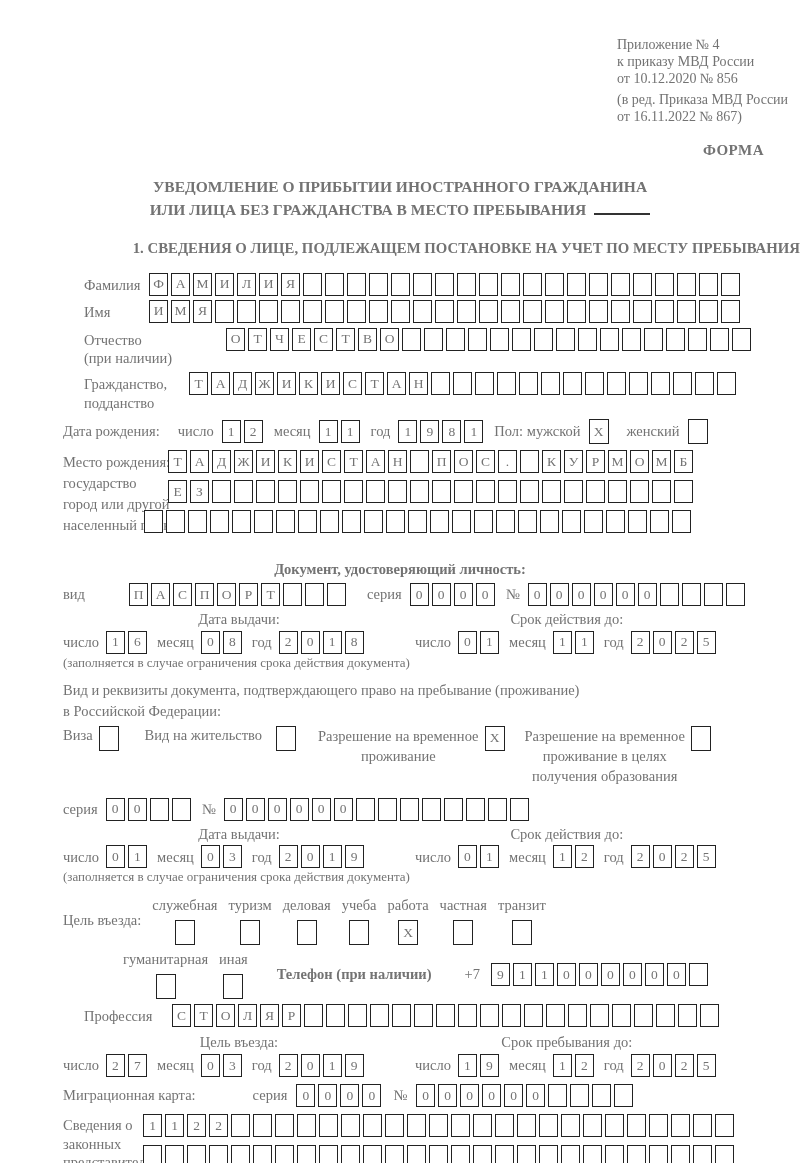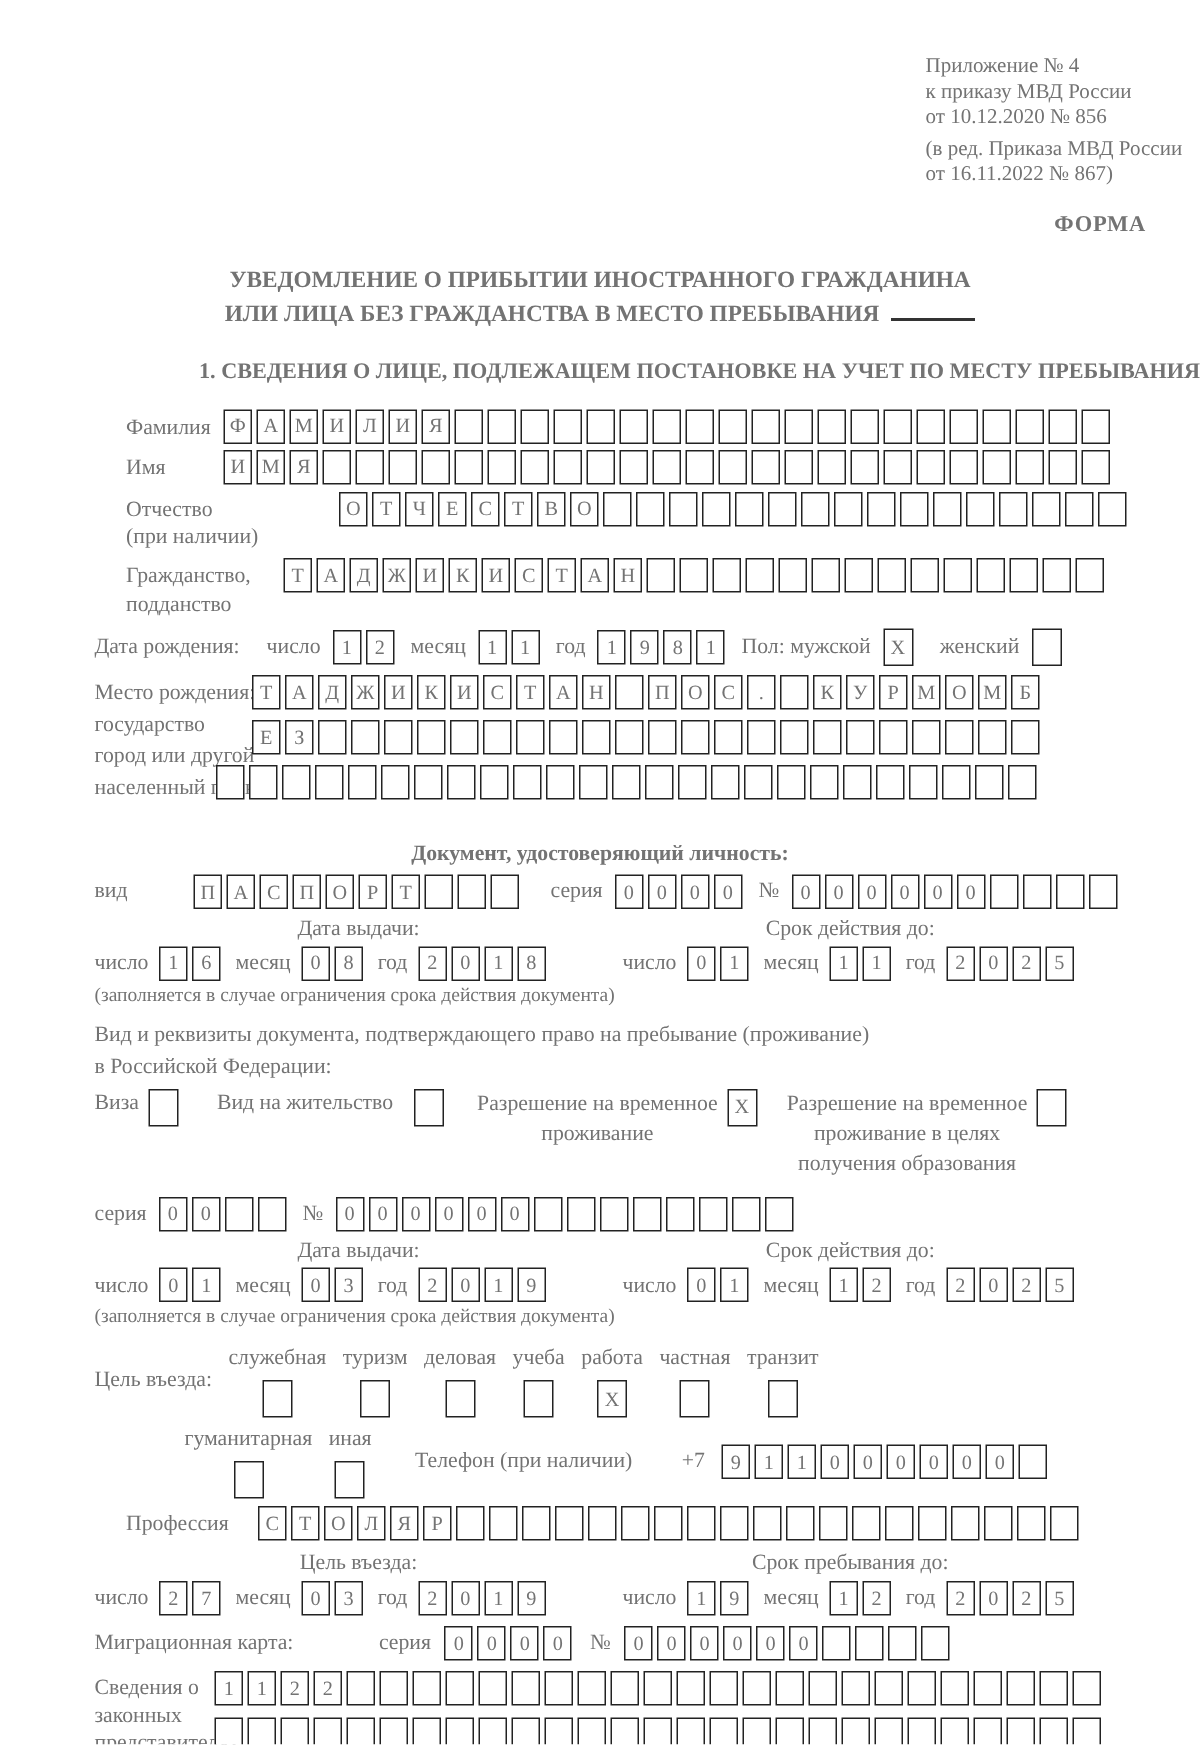--- a/index.html
+++ b/index.html
@@ -53,21 +53,21 @@
   .note { margin:1px 24px 0 63px; font-size:13px; }
 
   .res-text { margin:8px 0 0 63px; line-height:1.45; }
   .opt-row { display:flex; align-items:flex-start; margin:4px 0 0 63px; min-height:66px; }
   .opt { display:flex; align-items:flex-start; gap:6px; }
   .opt .multiline { white-space:pre-line; text-align:center; line-height:1.4; }
 
   .purpose1 { display:flex; align-items:center; gap:11px; margin:10px 0 0 63px; }
   .purpose1 .opt, .purpose2 .opt { align-items:center; gap:5px;flex-direction:column; }
   .purpose2 { display:flex; align-items:center; gap:11px; margin:5px 0 0 123px; }
-  .phone-lbl { margin-left:18px; }
+  .phone-lbl { margin-left:18px;font-weight:bold; }
   .phone-pfx { margin-left:22px; }
 
   .mig-row { display:flex; align-items:center; gap:9px; margin:7px 0 0 63px; }
   .mig-gap { margin-left:48px; }
 
   .rep-wrap { display:flex; margin:7px 0 0 63px; }
   .rep-labels { flex:none; width:80px; line-height:18.7px; padding-top:2px; }
   .rep-rows .cells { display:flex; margin-bottom:8px; }
 </style>
 </head>

